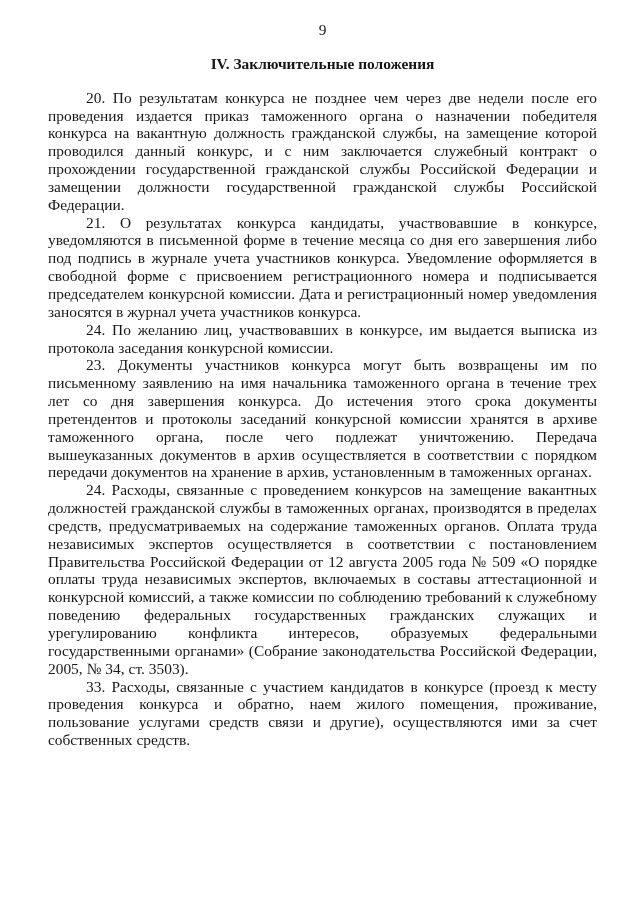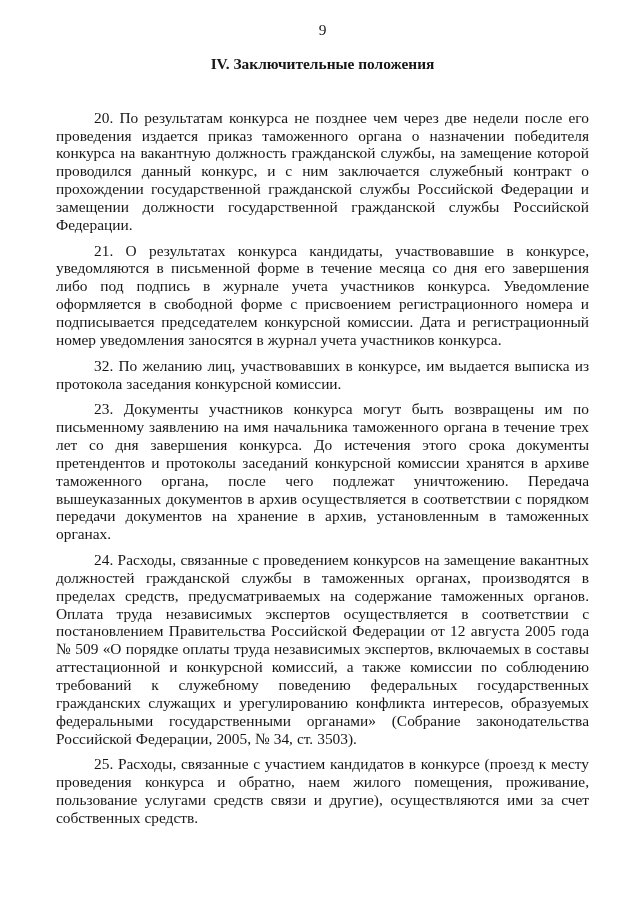--- a/index.html
+++ b/index.html
@@ -25,34 +25,34 @@
   }
   .page-number {
     text-align: center;
     margin: 0 0 16px 0;
     font-weight: normal;
   }
   .section-heading {
     text-align: center;
     font-weight: bold;
     font-size: 15.4px;
-    margin: 0 0 36px 0;
+    margin: 0 0 16px 0;
   }
   p.para {
-    margin: 8px;
+    margin: 0;
     text-align: justify;
     text-indent: 38px;
     word-spacing: 0.01em;
   }
 </style>
 </head>
 <body>
 
 <div class="doc-page">
   <div class="page-number">9</div>
   <div class="section-heading">IV. Заключительные положения</div>
   <p class="para">20. По результатам конкурса не позднее чем через две недели после его проведения издается приказ таможенного органа о назначении победителя конкурса на вакантную должность гражданской службы, на замещение которой проводился данный конкурс, и с ним заключается служебный контракт о прохождении государственной гражданской службы Российской Федерации и замещении должности государственной гражданской службы Российской Федерации.</p>
   <p class="para">21. О результатах конкурса кандидаты, участвовавшие в конкурсе, уведомляются в письменной форме в течение месяца со дня его завершения либо под подпись в журнале учета участников конкурса. Уведомление оформляется в свободной форме с присвоением регистрационного номера и подписывается председателем конкурсной комиссии. Дата и регистрационный номер уведомления заносятся в журнал учета участников конкурса.</p>
-  <p class="para">32. По желанию лиц, участвовавших в конкурсе, им выдается выписка из протокола заседания конкурсной комиссии.</p>
+  <p class="para">24. По желанию лиц, участвовавших в конкурсе, им выдается выписка из протокола заседания конкурсной комиссии.</p>
   <p class="para">23. Документы участников конкурса могут быть возвращены им по письменному заявлению на имя начальника таможенного органа в течение трех лет со дня завершения конкурса. До истечения этого срока документы претендентов и протоколы заседаний конкурсной комиссии хранятся в архиве таможенного органа, после чего подлежат уничтожению. Передача вышеуказанных документов в архив осуществляется в соответствии с порядком передачи документов на хранение в архив, установленным в таможенных органах.</p>
   <p class="para">24. Расходы, связанные с проведением конкурсов на замещение вакантных должностей гражданской службы в таможенных органах, производятся в пределах средств, предусматриваемых на содержание таможенных органов. Оплата труда независимых экспертов осуществляется в соответствии с постановлением Правительства Российской Федерации от 12 августа 2005 года № 509 «О порядке оплаты труда независимых экспертов, включаемых в составы аттестационной и конкурсной комиссий, а также комиссии по соблюдению требований к служебному поведению федеральных государственных гражданских служащих и урегулированию конфликта интересов, образуемых федеральными государственными органами» (Собрание законодательства Российской Федерации, 2005, № 34, ст. 3503).</p>
-  <p class="para">25. Расходы, связанные с участием кандидатов в конкурсе (проезд к месту проведения конкурса и обратно, наем жилого помещения, проживание, пользование услугами средств связи и другие), осуществляются ими за счет собственных средств.</p>
+  <p class="para">33. Расходы, связанные с участием кандидатов в конкурсе (проезд к месту проведения конкурса и обратно, наем жилого помещения, проживание, пользование услугами средств связи и другие), осуществляются ими за счет собственных средств.</p>
 </div>
 
 </body></html>

